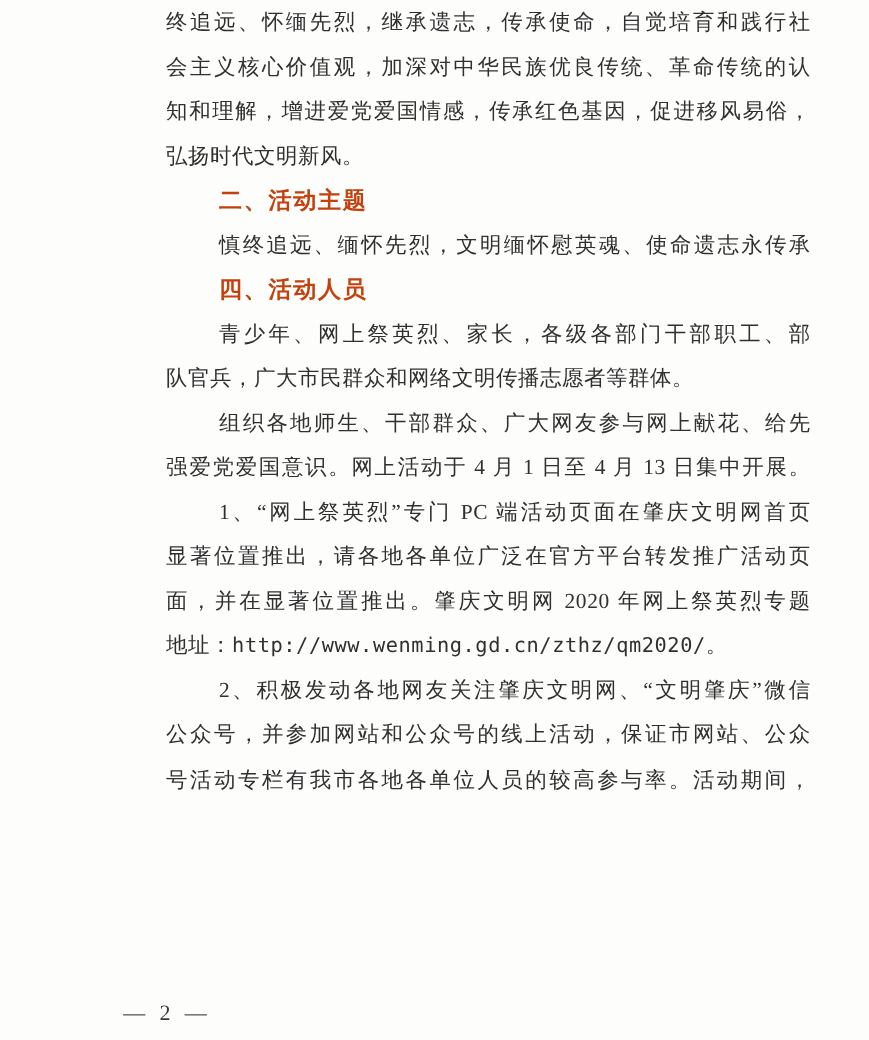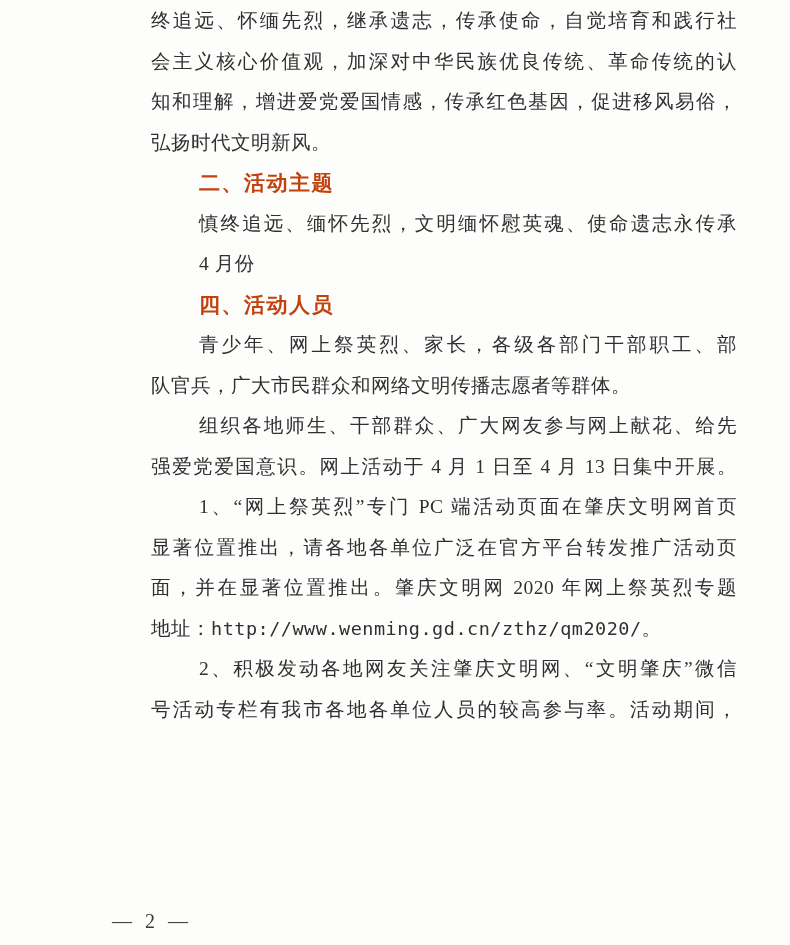--- a/index.html
+++ b/index.html
@@ -78,35 +78,35 @@
   <div class="text-block">
 
     <div class="line justify">终追远、怀缅先烈，继承遗志，传承使命，自觉培育和践行社</div>
     <div class="line justify">会主义核心价值观，加深对中华民族优良传统、革命传统的认</div>
     <div class="line justify">知和理解，增进爱党爱国情感，传承红色基因，促进移风易俗，</div>
     <div class="line">弘扬时代文明新风。</div>
 
     <div class="line heading">二、活动主题</div>
     <div class="line indent justify">慎终追远、缅怀先烈，文明缅怀慰英魂、使命遗志永传承</div>
 
-    <div class="line indent">4 月份</div>
 
     <div class="line heading">四、活动人员</div>
     <div class="line indent justify">青少年、网上祭英烈、家长，各级各部门干部职工、部</div>
     <div class="line">队官兵，广大市民群众和网络文明传播志愿者等群体。</div>
 
     <div class="line indent justify">组织各地师生、干部群众、广大网友参与网上献花、给先</div>
     <div class="line justify">强爱党爱国意识。网上活动于 4 月 1 日至 4 月 13 日集中开展。</div>
     <div class="line indent justify">1、“网上祭英烈”专门 PC 端活动页面在肇庆文明网首页</div>
     <div class="line justify">显著位置推出，请各地各单位广泛在官方平台转发推广活动页</div>
     <div class="line justify">面，并在显著位置推出。肇庆文明网 2020 年网上祭英烈专题</div>
 
     <div class="line">
       <span>地址：</span><span class="url">http://www.wenming.gd.cn/zthz/qm2020/</span><span>。</span>
     </div>
 
     <div class="line indent justify">2、积极发动各地网友关注肇庆文明网、“文明肇庆”微信</div>
+    <div class="line justify">公众号，并参加网站和公众号的线上活动，保证市网站、公众</div>
     <div class="line justify">号活动专栏有我市各地各单位人员的较高参与率。活动期间，</div>
 
   </div>
 
   <div class="footer">— 2 —</div>
 </div>
 
 </body></html>

